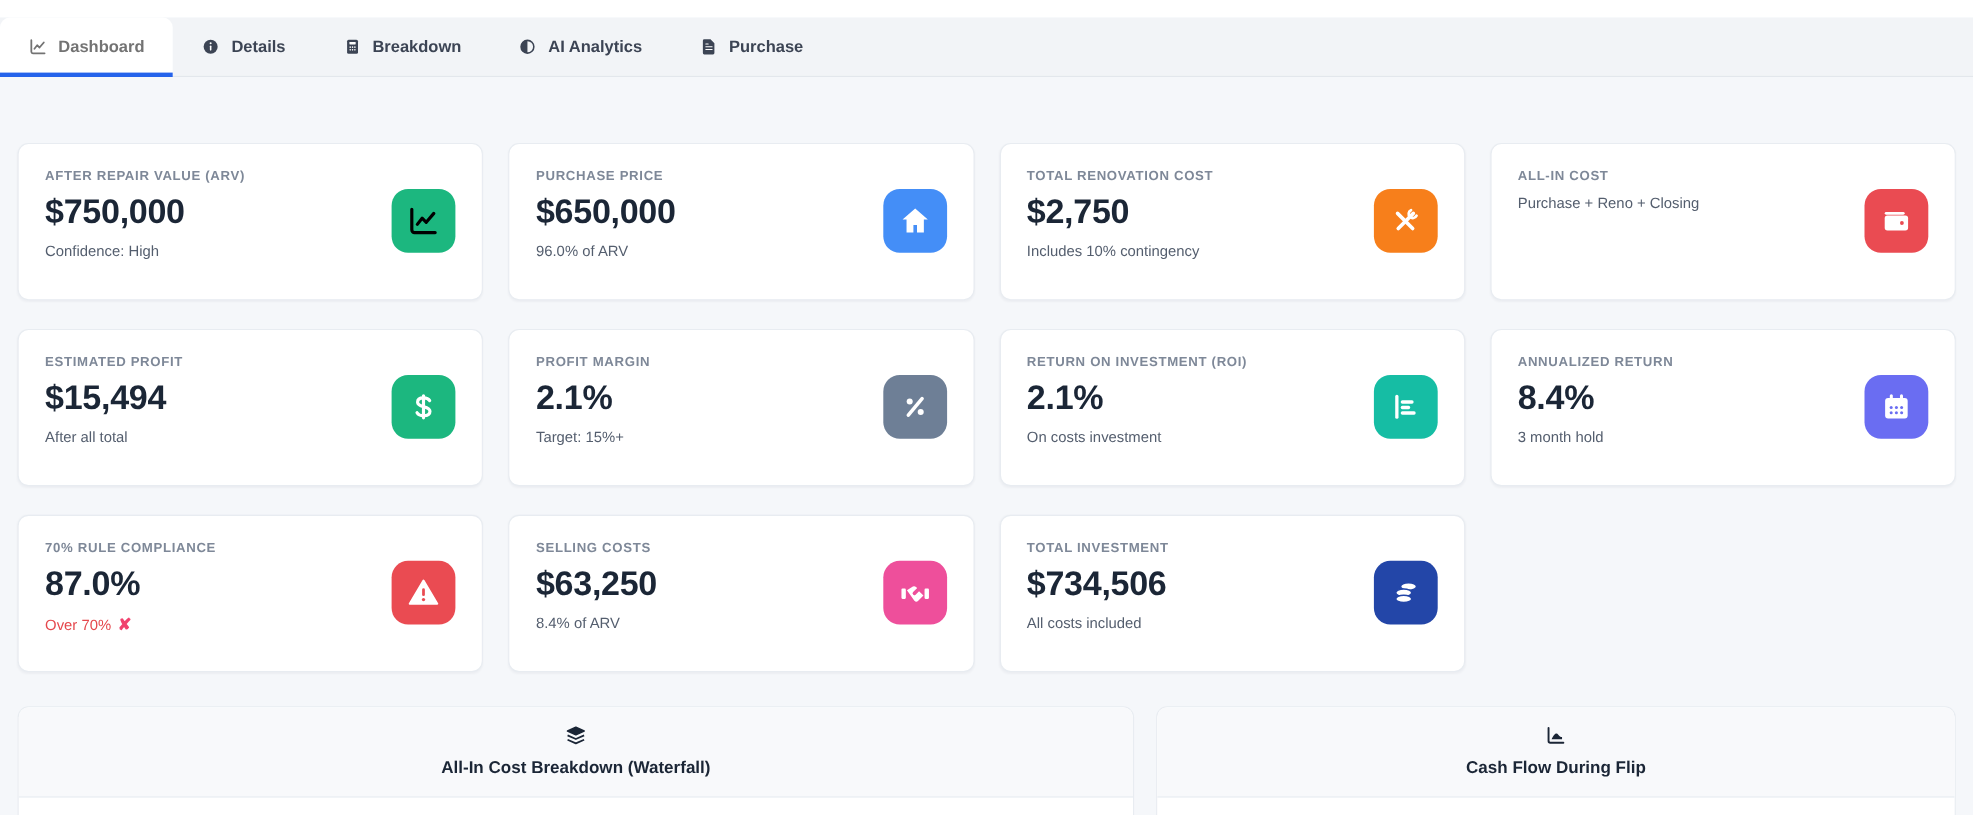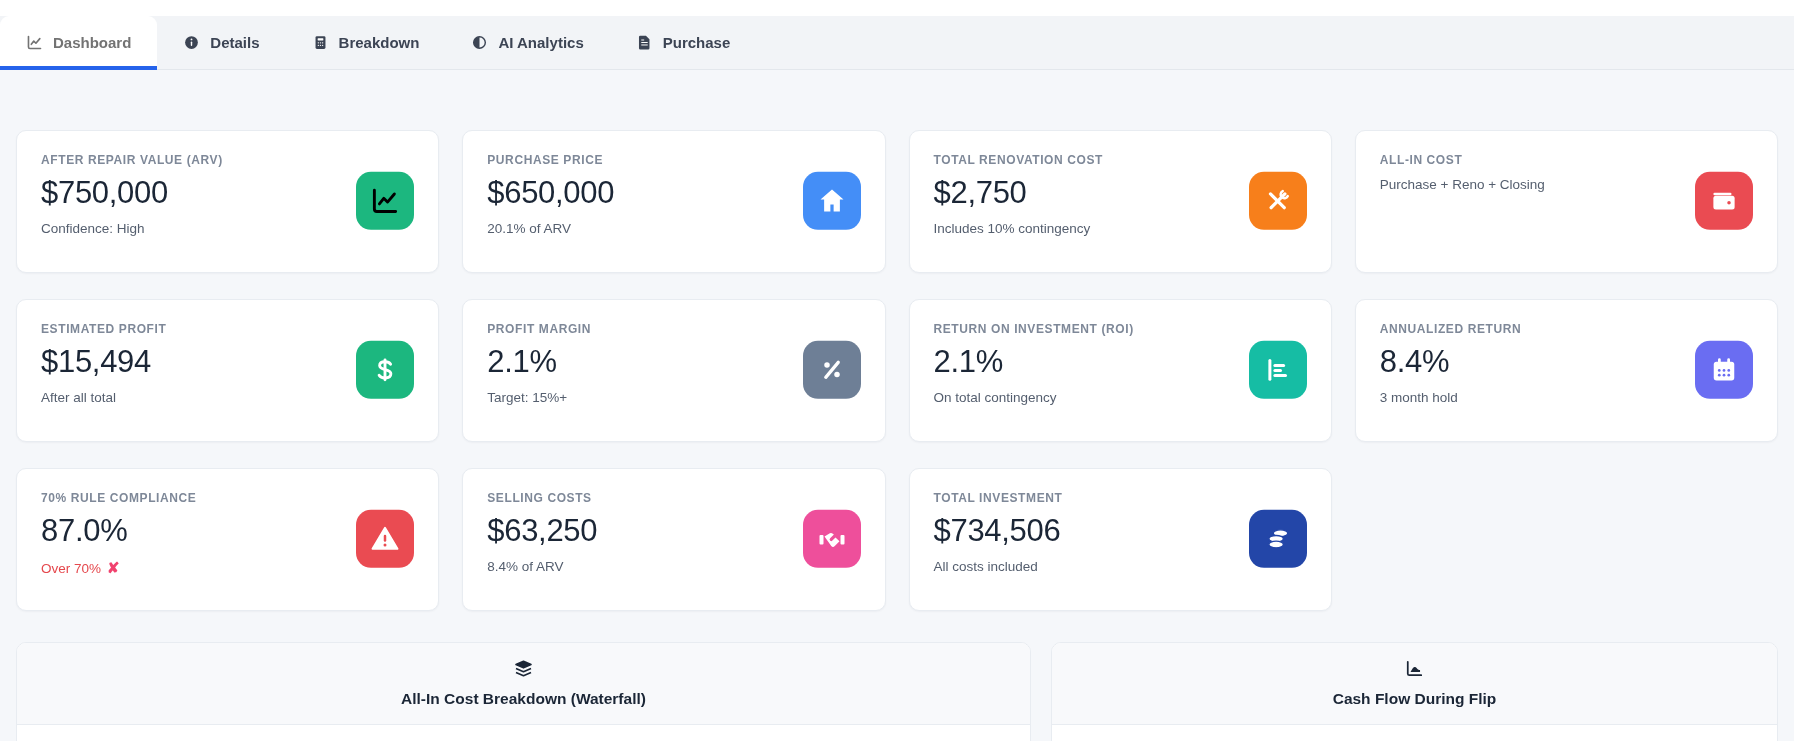--- a/index.html
+++ b/index.html
@@ -16,21 +16,21 @@
   .tab.active { background:#ffffff; color:#737373; border-radius:9px 9px 0 0; }
   .tab.active::after { content:''; position:absolute; left:0; right:0; bottom:-1px;
                        height:4px; background:#2563eb; }
 
   
   .content { background:#f5f7fa; padding:60px 16px 0; }
   .cards { display:grid; grid-template-columns:repeat(4,1fr); gap:26px 23px; }
   .card { position:relative; background:#ffffff; border:1px solid #e8ecf1; border-radius:10px;
           height:143px; padding:22px 24px; box-shadow:0 1px 2px rgba(16,24,40,.04); }
   .card-label { font-size:12px; font-weight:700; color:#7e8898; letter-spacing:.6px; }
-  .card-value { font-size:31px; font-weight:400; color:#1b2636; margin-top:8px; letter-spacing:-.3px; }
+  .card-value { font-size:31px; font-weight:700; color:#1b2636; margin-top:8px; letter-spacing:-.3px; }
   .card-sub { font-size:13.5px; font-weight:500; color:#545e6e; margin-top:10px;
               display:flex; align-items:center; gap:6px; }
   .sub-x { display:none; font-size:15px; font-weight:800; }
   .icon-box { position:absolute; right:24px; top:50%; transform:translateY(-52%);
               width:58px; height:58px; border-radius:15px;
               display:flex; align-items:center; justify-content:center; }
   .icon-box svg { width:30px; height:30px; }
 
   
   .panels { display:grid; grid-template-columns:1015px 727px; gap:20px; margin-top:31px; }
@@ -125,21 +125,21 @@
           <svg viewBox="0 0 24 24" fill="none" stroke="currentColor" stroke-width="2.3" stroke-linecap="round" stroke-linejoin="round">
             <path d="M3.5 3.5v15a2 2 0 0 0 2 2h15"></path>
             <path d="M7.5 14.5l3.5-4.5 3 3 5.5-6.5"></path>
           </svg>
         </div>
     </article>
       <article class="card">
       <div class="card-label">PURCHASE PRICE</div>
       <div class="card-value">$650,000</div>
       <div class="card-sub">
-        <span class="sub-t">20.1% of ARV</span>
+        <span class="sub-t">96.0% of ARV</span>
 
       </div>
       <div class="icon-box" style="background: rgb(68, 142, 247); --bg: #448ef7;">
           <svg viewBox="0 0 24 24">
             <path d="M12 3L2.8 11h2.9v9.5h5V15h2.6v5.5h5V11h2.9z" fill="#fff"></path>
           </svg>
         </div>
     </article>
       <article class="card">
       <div class="card-label">TOTAL RENOVATION COST</div>
@@ -197,21 +197,21 @@
             <line x1="17" y1="6" x2="7" y2="18" stroke="#fff" stroke-width="2.6" stroke-linecap="round"></line>
             <circle cx="8" cy="8.2" r="2.2" fill="#fff"></circle>
             <circle cx="16" cy="15.8" r="2.2" fill="#fff"></circle>
           </svg>
         </div>
     </article>
       <article class="card">
       <div class="card-label">RETURN ON INVESTMENT (ROI)</div>
       <div class="card-value">2.1%</div>
       <div class="card-sub">
-        <span class="sub-t">On total contingency</span>
+        <span class="sub-t">On costs investment</span>
 
       </div>
       <div class="icon-box" style="background: rgb(22, 189, 164); --bg: #16bda4;">
           <svg viewBox="0 0 24 24" fill="none" stroke="#fff" stroke-width="2.4" stroke-linecap="round">
             <path d="M5.5 4.5v15"></path>
             <path d="M9.5 8.5h7"></path>
             <path d="M9.5 12.5h4.5"></path>
             <path d="M9.5 16.5h8.5"></path>
           </svg>
         </div>

